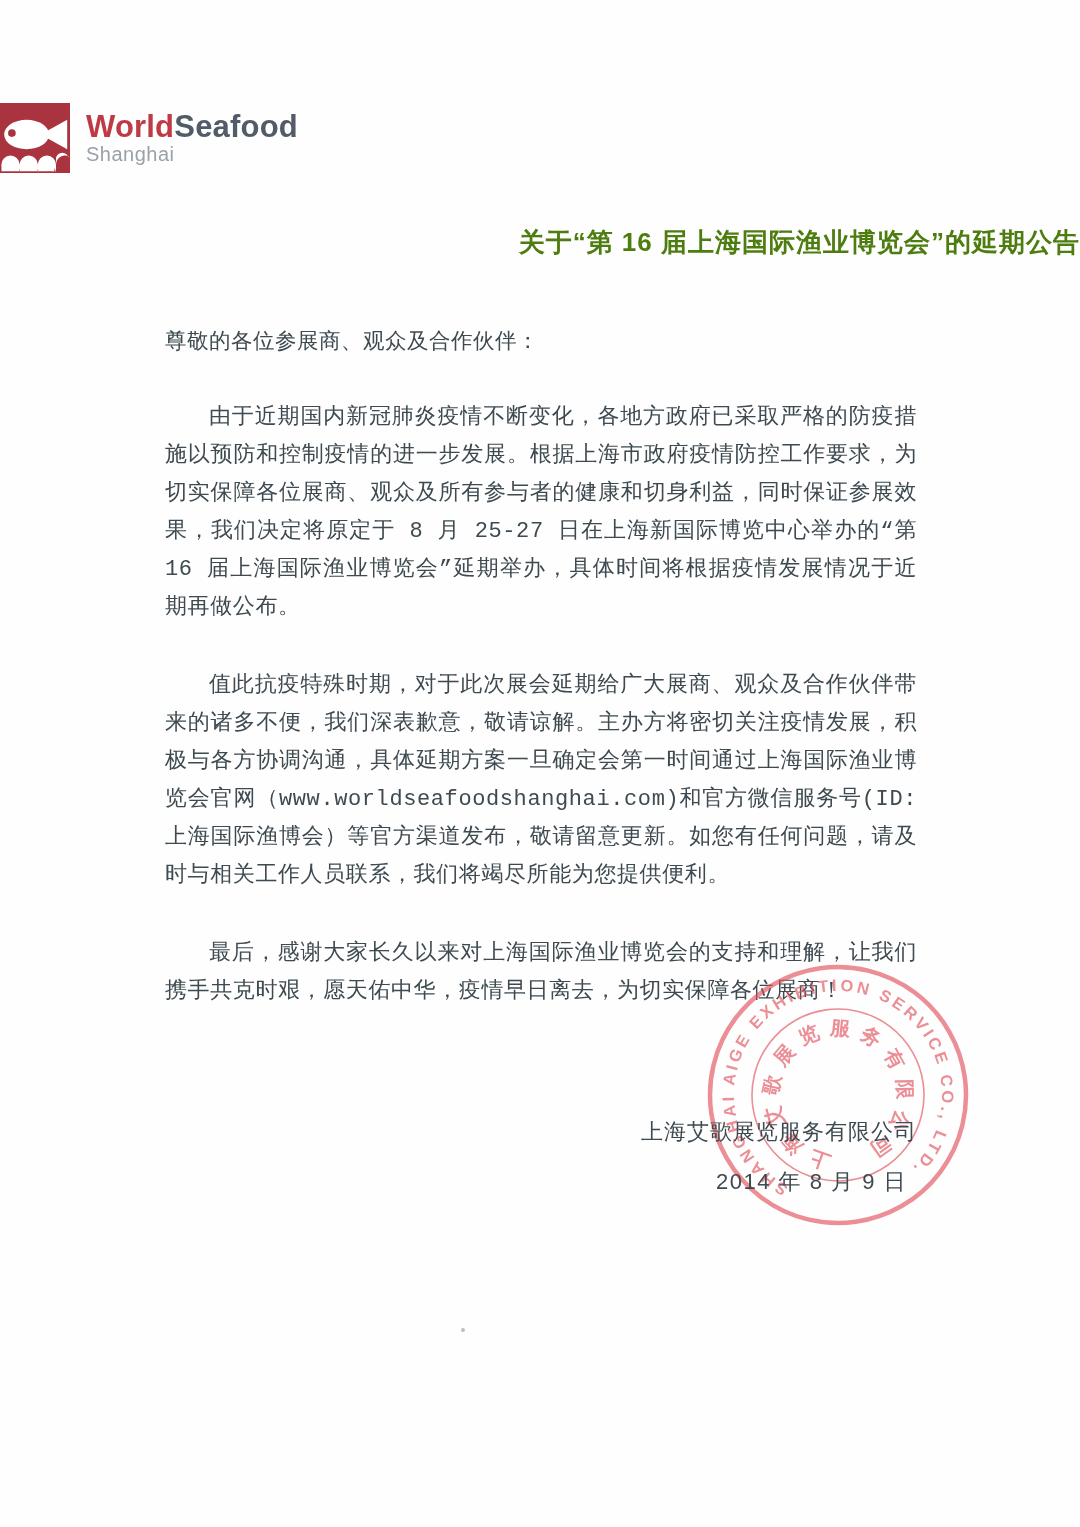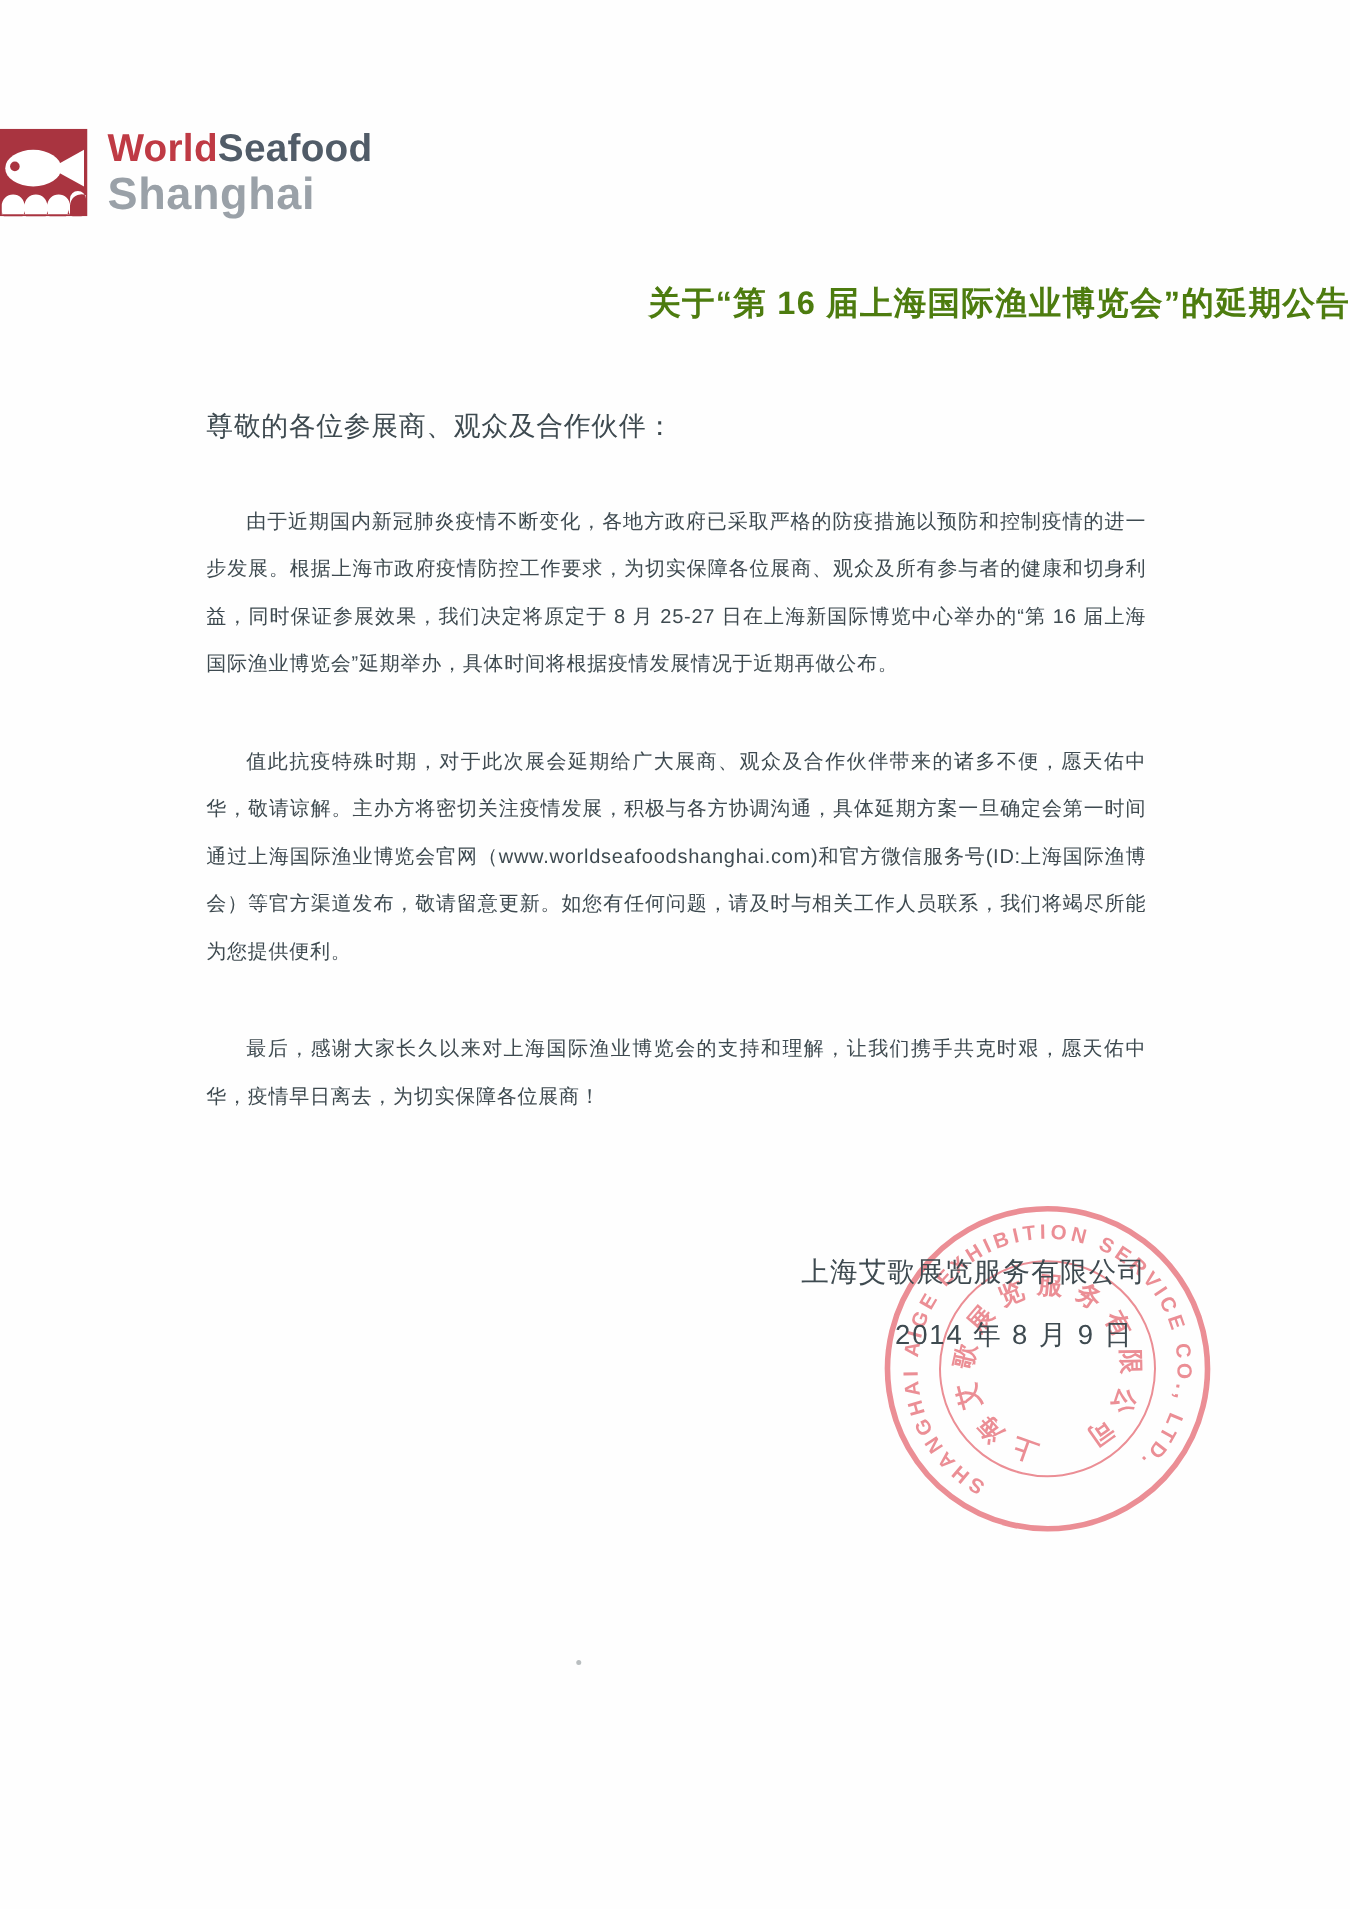--- a/index.html
+++ b/index.html
@@ -17,46 +17,47 @@
   .logo-row {
     padding-top: 103px;
     display: flex; align-items: center;
     gap: 16px;
   }
   .logo-mark { width: 70px; height: 70px; display: block; }
   .logo-text { display: flex; flex-direction: column; line-height: 1.05; }
   .logo-line1 { font-size: 31px; font-weight: bold; letter-spacing: 0.2px; }
   .logo-world { color: #bf3a44; }
   .logo-seafood { color: #515c68; }
-  .logo-line2 { font-size: 36px; color: #9aa1a8; font-weight: bold; letter-spacing: 0.5px; }
+  .logo-line2 { font-size: 20px; color: #9aa1a8; font-weight: normal; letter-spacing: 0.5px; }
 
   
   .doc-title {
     margin: 52px 0 0 0;
     text-align: right;
     font-size: 26px;
     font-weight: bold;
     color: #4d7c0f;
     letter-spacing: 1px;
   }
 
   
   .body-block { margin: 12px 163px 0 165px; }
   .salutation {
     margin: 66px 0 0 0;
     font-size: 21.5px;
     letter-spacing: 0.5px;
   }
   .para {
     margin: 44px 0 0 0;
-    font-size: 16px;
+    font-size: 22px;
     line-height: 38px;
     letter-spacing: 0.6px;
     text-align: justify;
     text-indent: 2em;
+    font-family: Liberation Mono, monospace;
   }
   .para + .para { margin-top: 40px; }
 
   
   .sign-block { position: relative; z-index: 2; margin: 0 163px 0 165px; }
   .sign-company {
     margin-top: 106px;
     text-align: right;
     font-size: 22px;
     letter-spacing: 1px;
@@ -107,21 +108,21 @@
       <div class="logo-line1"><span class="logo-world">World</span><span class="logo-seafood">Seafood</span></div>
       <div class="logo-line2">Shanghai</div>
     </div>
   </div>
 
   <h1 class="doc-title">关于“第 16 届上海国际渔业博览会”的延期公告</h1>
 
   <div class="body-block">
     <p class="salutation">尊敬的各位参展商、观众及合作伙伴：</p>
     <p class="para">由于近期国内新冠肺炎疫情不断变化，各地方政府已采取严格的防疫措施以预防和控制疫情的进一步发展。根据上海市政府疫情防控工作要求，为切实保障各位展商、观众及所有参与者的健康和切身利益，同时保证参展效果，我们决定将原定于 8 月 25-27 日在上海新国际博览中心举办的“第 16 届上海国际渔业博览会”延期举办，具体时间将根据疫情发展情况于近期再做公布。</p>
-    <p class="para">值此抗疫特殊时期，对于此次展会延期给广大展商、观众及合作伙伴带来的诸多不便，愿天佑中华，敬请谅解。主办方将密切关注疫情发展，积极与各方协调沟通，具体延期方案一旦确定会第一时间通过上海国际渔业博览会官网（www.worldseafoodshanghai.com)和官方微信服务号(ID:上海国际渔博会）等官方渠道发布，敬请留意更新。如您有任何问题，请及时与相关工作人员联系，我们将竭尽所能为您提供便利。</p>
+    <p class="para">值此抗疫特殊时期，对于此次展会延期给广大展商、观众及合作伙伴带来的诸多不便，我们深表歉意，敬请谅解。主办方将密切关注疫情发展，积极与各方协调沟通，具体延期方案一旦确定会第一时间通过上海国际渔业博览会官网（www.worldseafoodshanghai.com)和官方微信服务号(ID:上海国际渔博会）等官方渠道发布，敬请留意更新。如您有任何问题，请及时与相关工作人员联系，我们将竭尽所能为您提供便利。</p>
     <p class="para">最后，感谢大家长久以来对上海国际渔业博览会的支持和理解，让我们携手共克时艰，愿天佑中华，疫情早日离去，为切实保障各位展商！</p>
   </div>
 
   <div class="stamp-wrap">
     <svg width="290" height="290" viewBox="-145 -145 290 290" aria-hidden="true">
       <g transform="rotate(-8)">
         <circle r="128" fill="none" stroke="#e04a55" stroke-width="4.5"></circle>
         <circle r="86" fill="none" stroke="#e04a55" stroke-width="1.6"></circle>
         <path id="ring-en" d="M 0,104 A 104,104 0 1 1 0,-104 A 104,104 0 1 1 0,104" fill="none"></path>
         <path id="ring-zh" d="M 0,60 A 60,60 0 1 1 0,-60 A 60,60 0 1 1 0,60" fill="none"></path>

